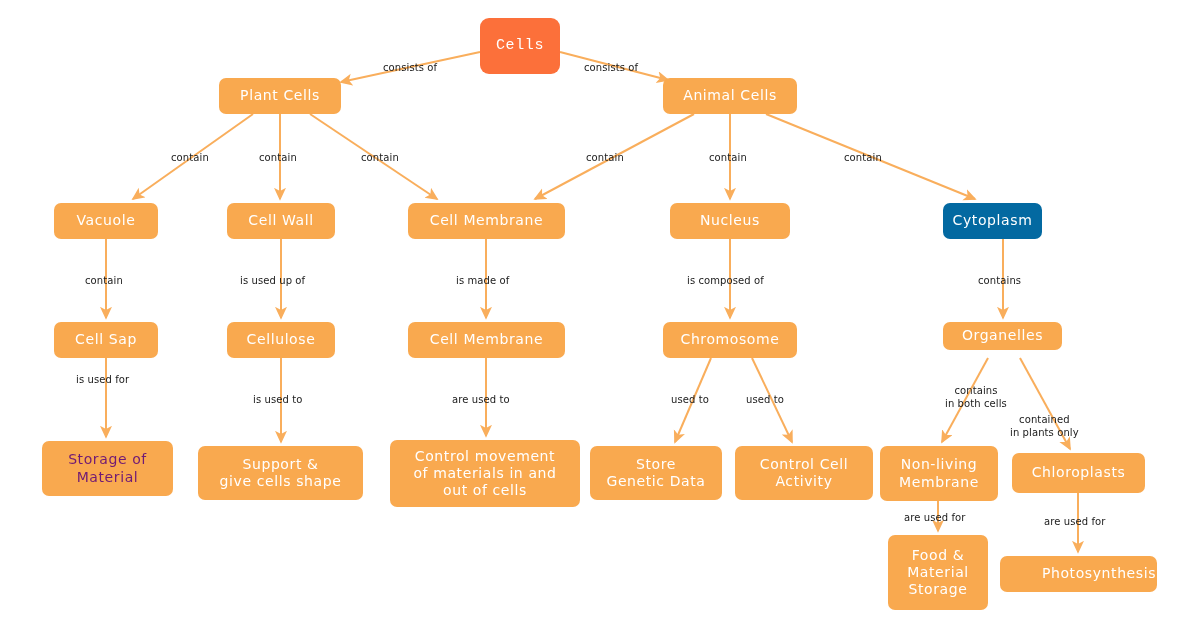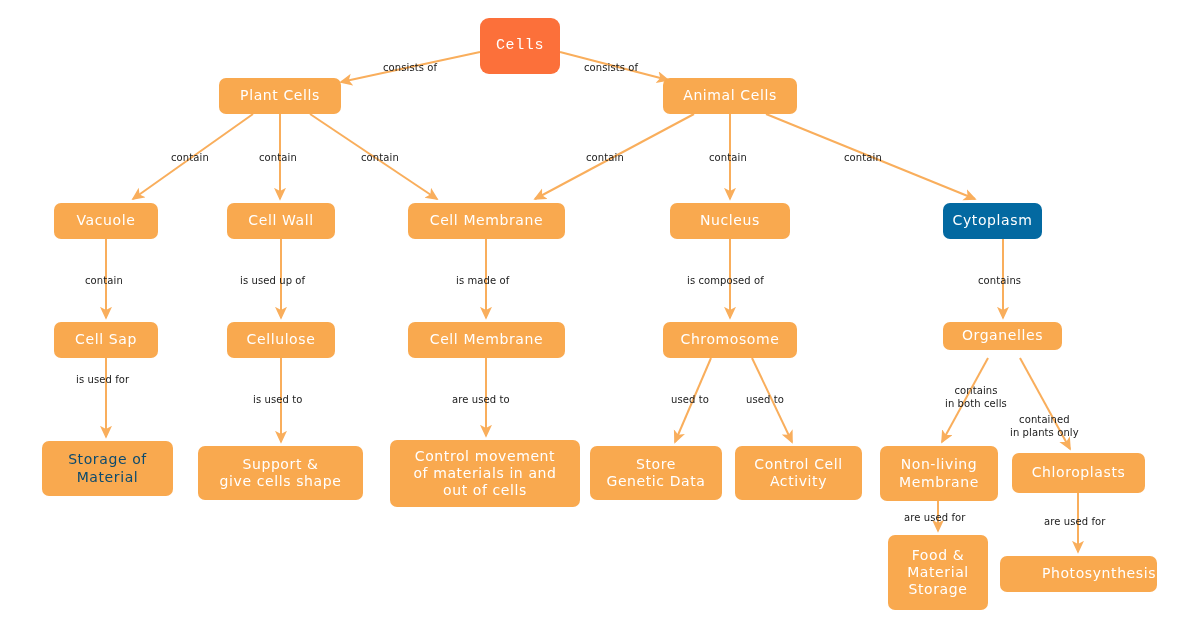--- a/index.html
+++ b/index.html
@@ -102,30 +102,30 @@
       <div class="node" style="left: 54px; top: 203px; width: 104px; height: 36px; font-size: 14px; background: rgb(249, 169, 79); color: rgb(255, 255, 255);">Vacuole</div>
       <div class="node" style="left: 227px; top: 203px; width: 108px; height: 36px; font-size: 14px; background: rgb(249, 169, 79); color: rgb(255, 255, 255);">Cell Wall</div>
       <div class="node" style="left: 408px; top: 203px; width: 157px; height: 36px; font-size: 14px; background: rgb(249, 169, 79); color: rgb(255, 255, 255);">Cell Membrane</div>
       <div class="node" style="left: 670px; top: 203px; width: 120px; height: 36px; font-size: 14px; background: rgb(249, 169, 79); color: rgb(255, 255, 255);">Nucleus</div>
       <div class="node" style="left: 943px; top: 203px; width: 99px; height: 36px; font-size: 14px; background: #0369a1; color: rgb(255, 255, 255);">Cytoplasm</div>
       <div class="node" style="left: 54px; top: 322px; width: 104px; height: 36px; font-size: 14px; background: rgb(249, 169, 79); color: rgb(255, 255, 255);">Cell Sap</div>
       <div class="node" style="left: 227px; top: 322px; width: 108px; height: 36px; font-size: 14px; background: rgb(249, 169, 79); color: rgb(255, 255, 255);">Cellulose</div>
       <div class="node" style="left: 408px; top: 322px; width: 157px; height: 36px; font-size: 14px; background: rgb(249, 169, 79); color: rgb(255, 255, 255);">Cell Membrane</div>
       <div class="node" style="left: 663px; top: 322px; width: 134px; height: 36px; font-size: 14px; background: rgb(249, 169, 79); color: rgb(255, 255, 255);">Chromosome</div>
       <div class="node" style="left: 943px; top: 322px; width: 119px; height: 28px; font-size: 14px; background: rgb(249, 169, 79); color: rgb(255, 255, 255);">Organelles</div>
-      <div class="node" style="left: 42px; top: 441px; width: 131px; height: 55px; font-size: 14px; background: rgb(249, 169, 79); color: #0c4a6e;">Storage of
+      <div class="node" style="left: 42px; top: 441px; width: 131px; height: 55px; font-size: 14px; background: rgb(249, 169, 79); color: #701a75;">Storage of
 Material</div>
       <div class="node" style="left: 198px; top: 446px; width: 165px; height: 54px; font-size: 14px; background: rgb(249, 169, 79); color: rgb(255, 255, 255);">Support &amp;
 give cells shape</div>
       <div class="node" style="left: 390px; top: 440px; width: 190px; height: 67px; font-size: 14px; background: rgb(249, 169, 79); color: rgb(255, 255, 255);">Control movement
 of materials in and
 out of cells</div>
       <div class="node" style="left: 590px; top: 446px; width: 132px; height: 54px; font-size: 14px; background: rgb(249, 169, 79); color: rgb(255, 255, 255);">Store
 Genetic Data</div>
-      <div class="node" style="left: 735px; top: 446px; width: 127px; height: 54px; font-size: 14px; background: rgb(249, 169, 79); color: rgb(255, 255, 255);">Control Cell
+      <div class="node" style="left: 735px; top: 446px; width: 138px; height: 54px; font-size: 14px; background: rgb(249, 169, 79); color: rgb(255, 255, 255);">Control Cell
 Activity</div>
       <div class="node" style="left: 880px; top: 446px; width: 118px; height: 55px; font-size: 14px; background: rgb(249, 169, 79); color: rgb(255, 255, 255);">Non-living
 Membrane</div>
       <div class="node" style="left: 1012px; top: 453px; width: 133px; height: 40px; font-size: 14px; background: rgb(249, 169, 79); color: rgb(255, 255, 255);">Chloroplasts</div>
       <div class="node" style="left: 888px; top: 535px; width: 100px; height: 75px; font-size: 14px; background: rgb(249, 169, 79); color: rgb(255, 255, 255);">Food &amp;
 Material
 Storage</div>
       <div class="node" style="left: 1000px; top: 556px; width: 157px; height: 36px; font-size: 14px; background: rgb(249, 169, 79); color: rgb(255, 255, 255); padding-left: 47px;">Photosynthesis</div>
     </div>
   <div id="label-group">

